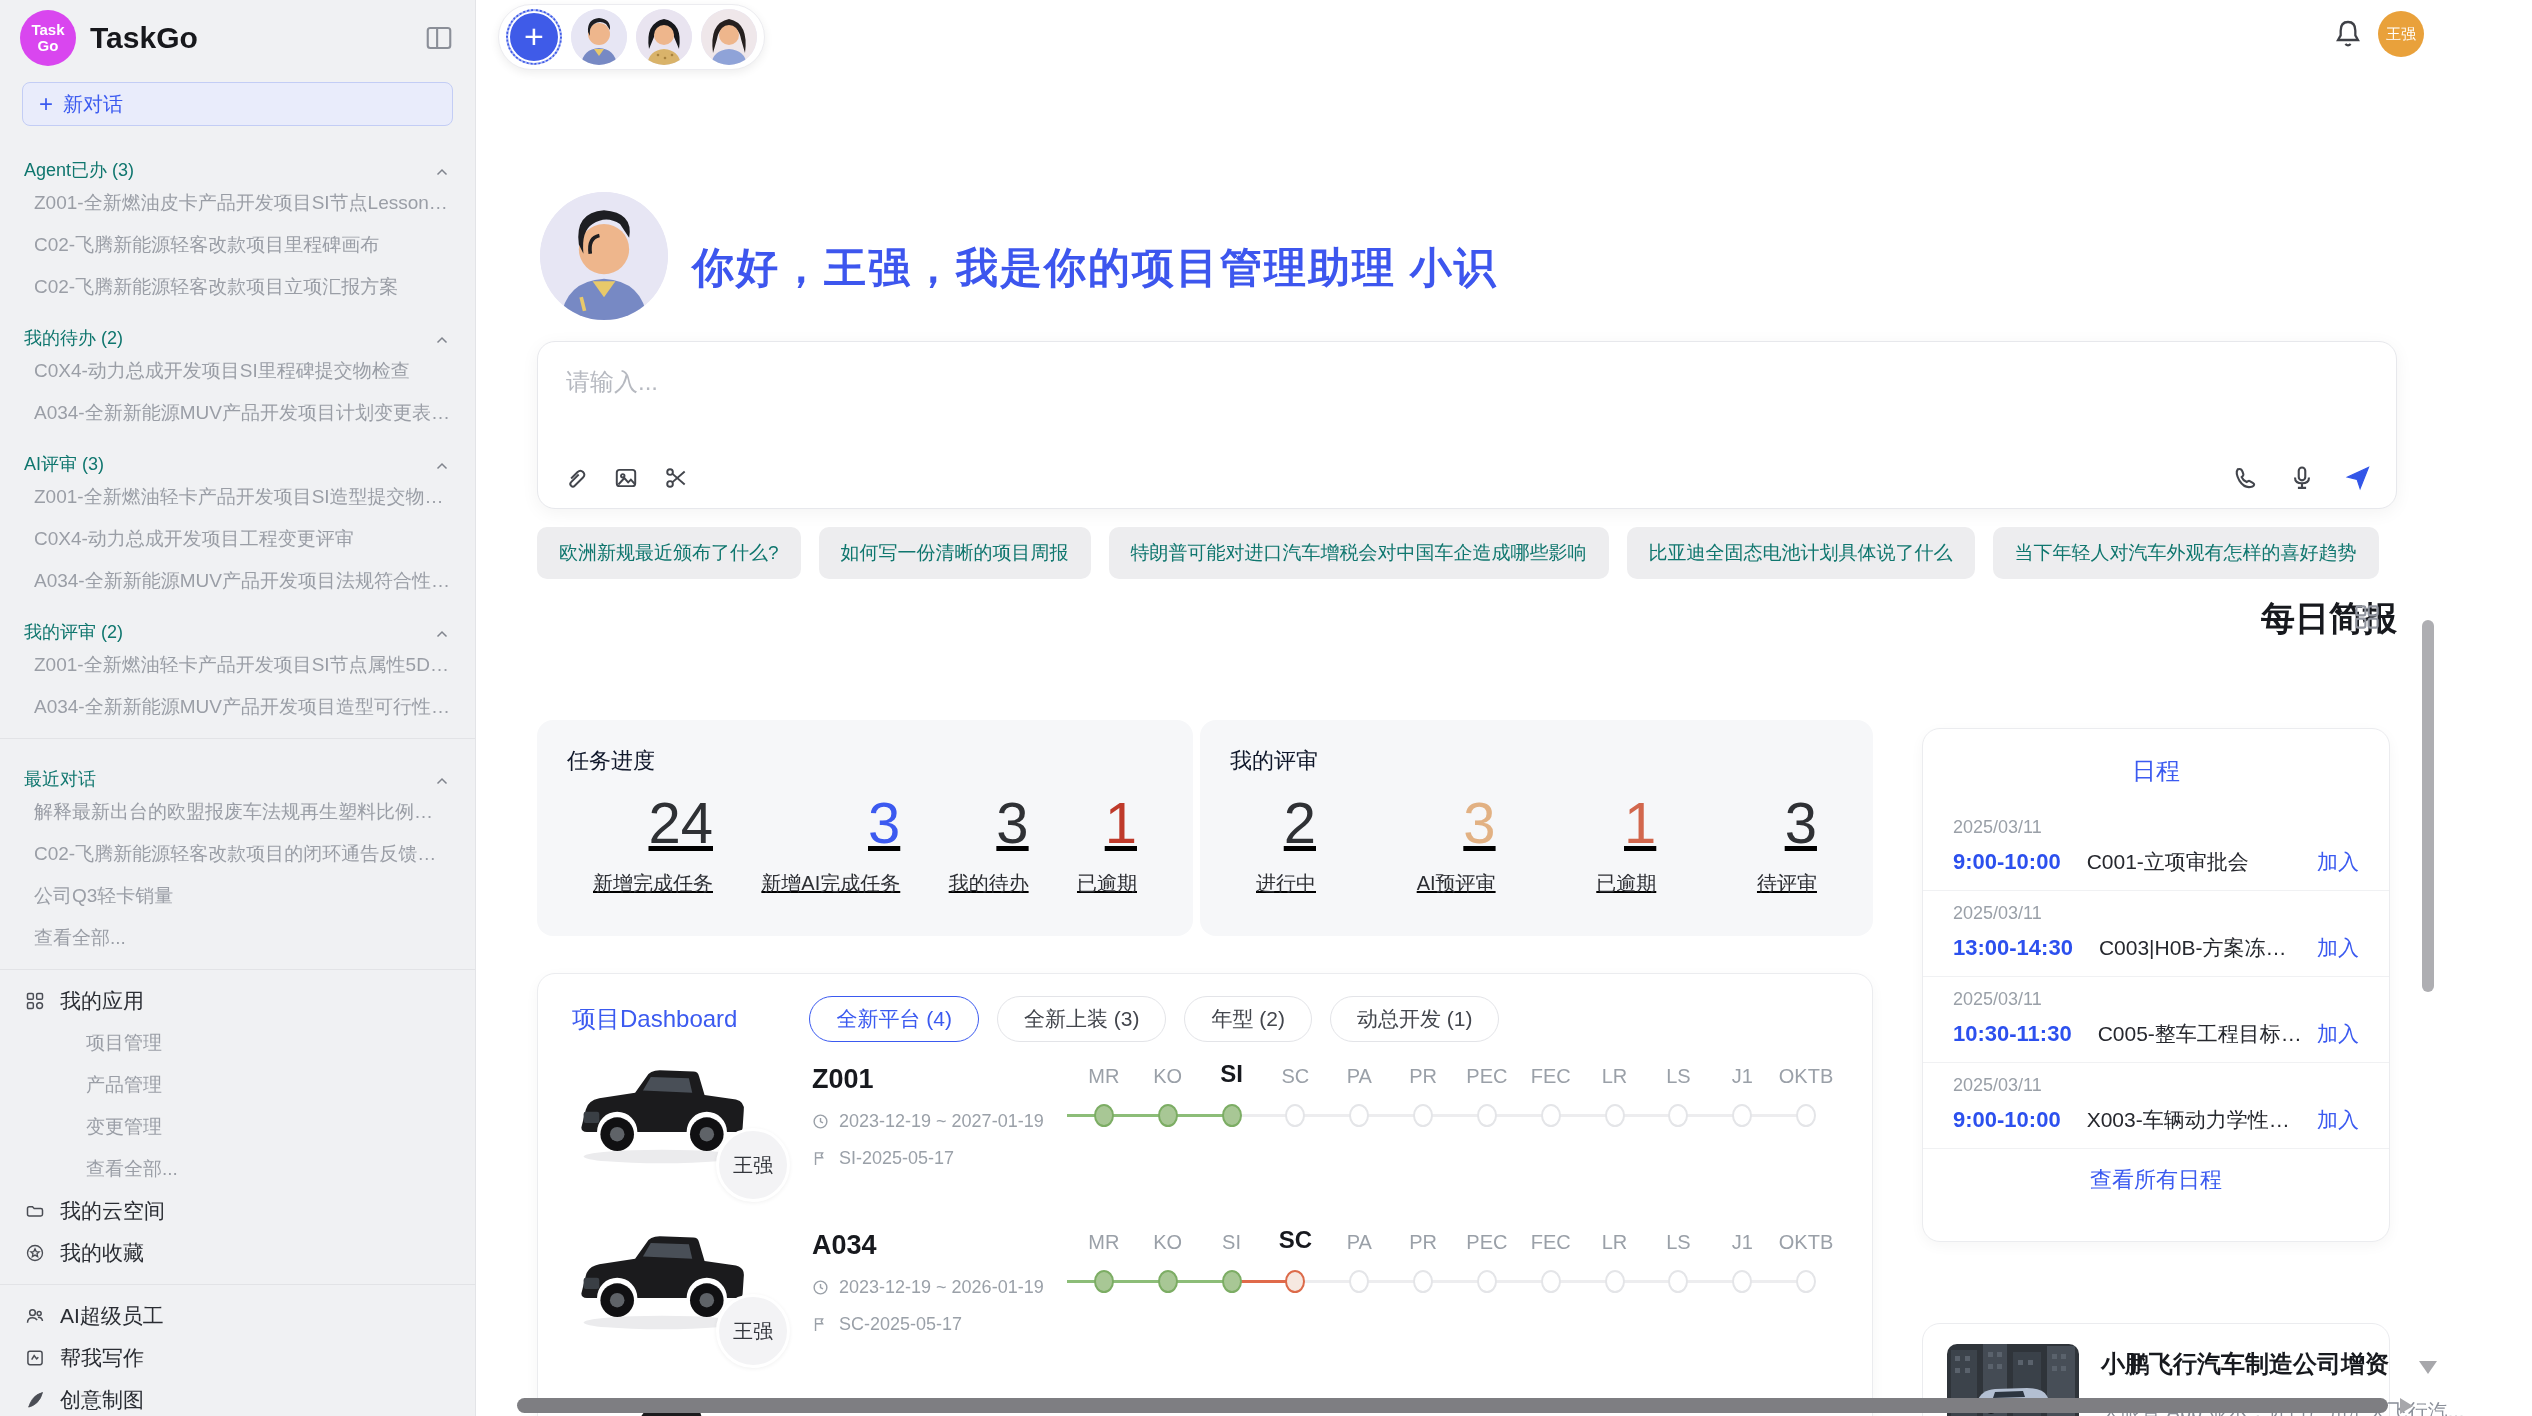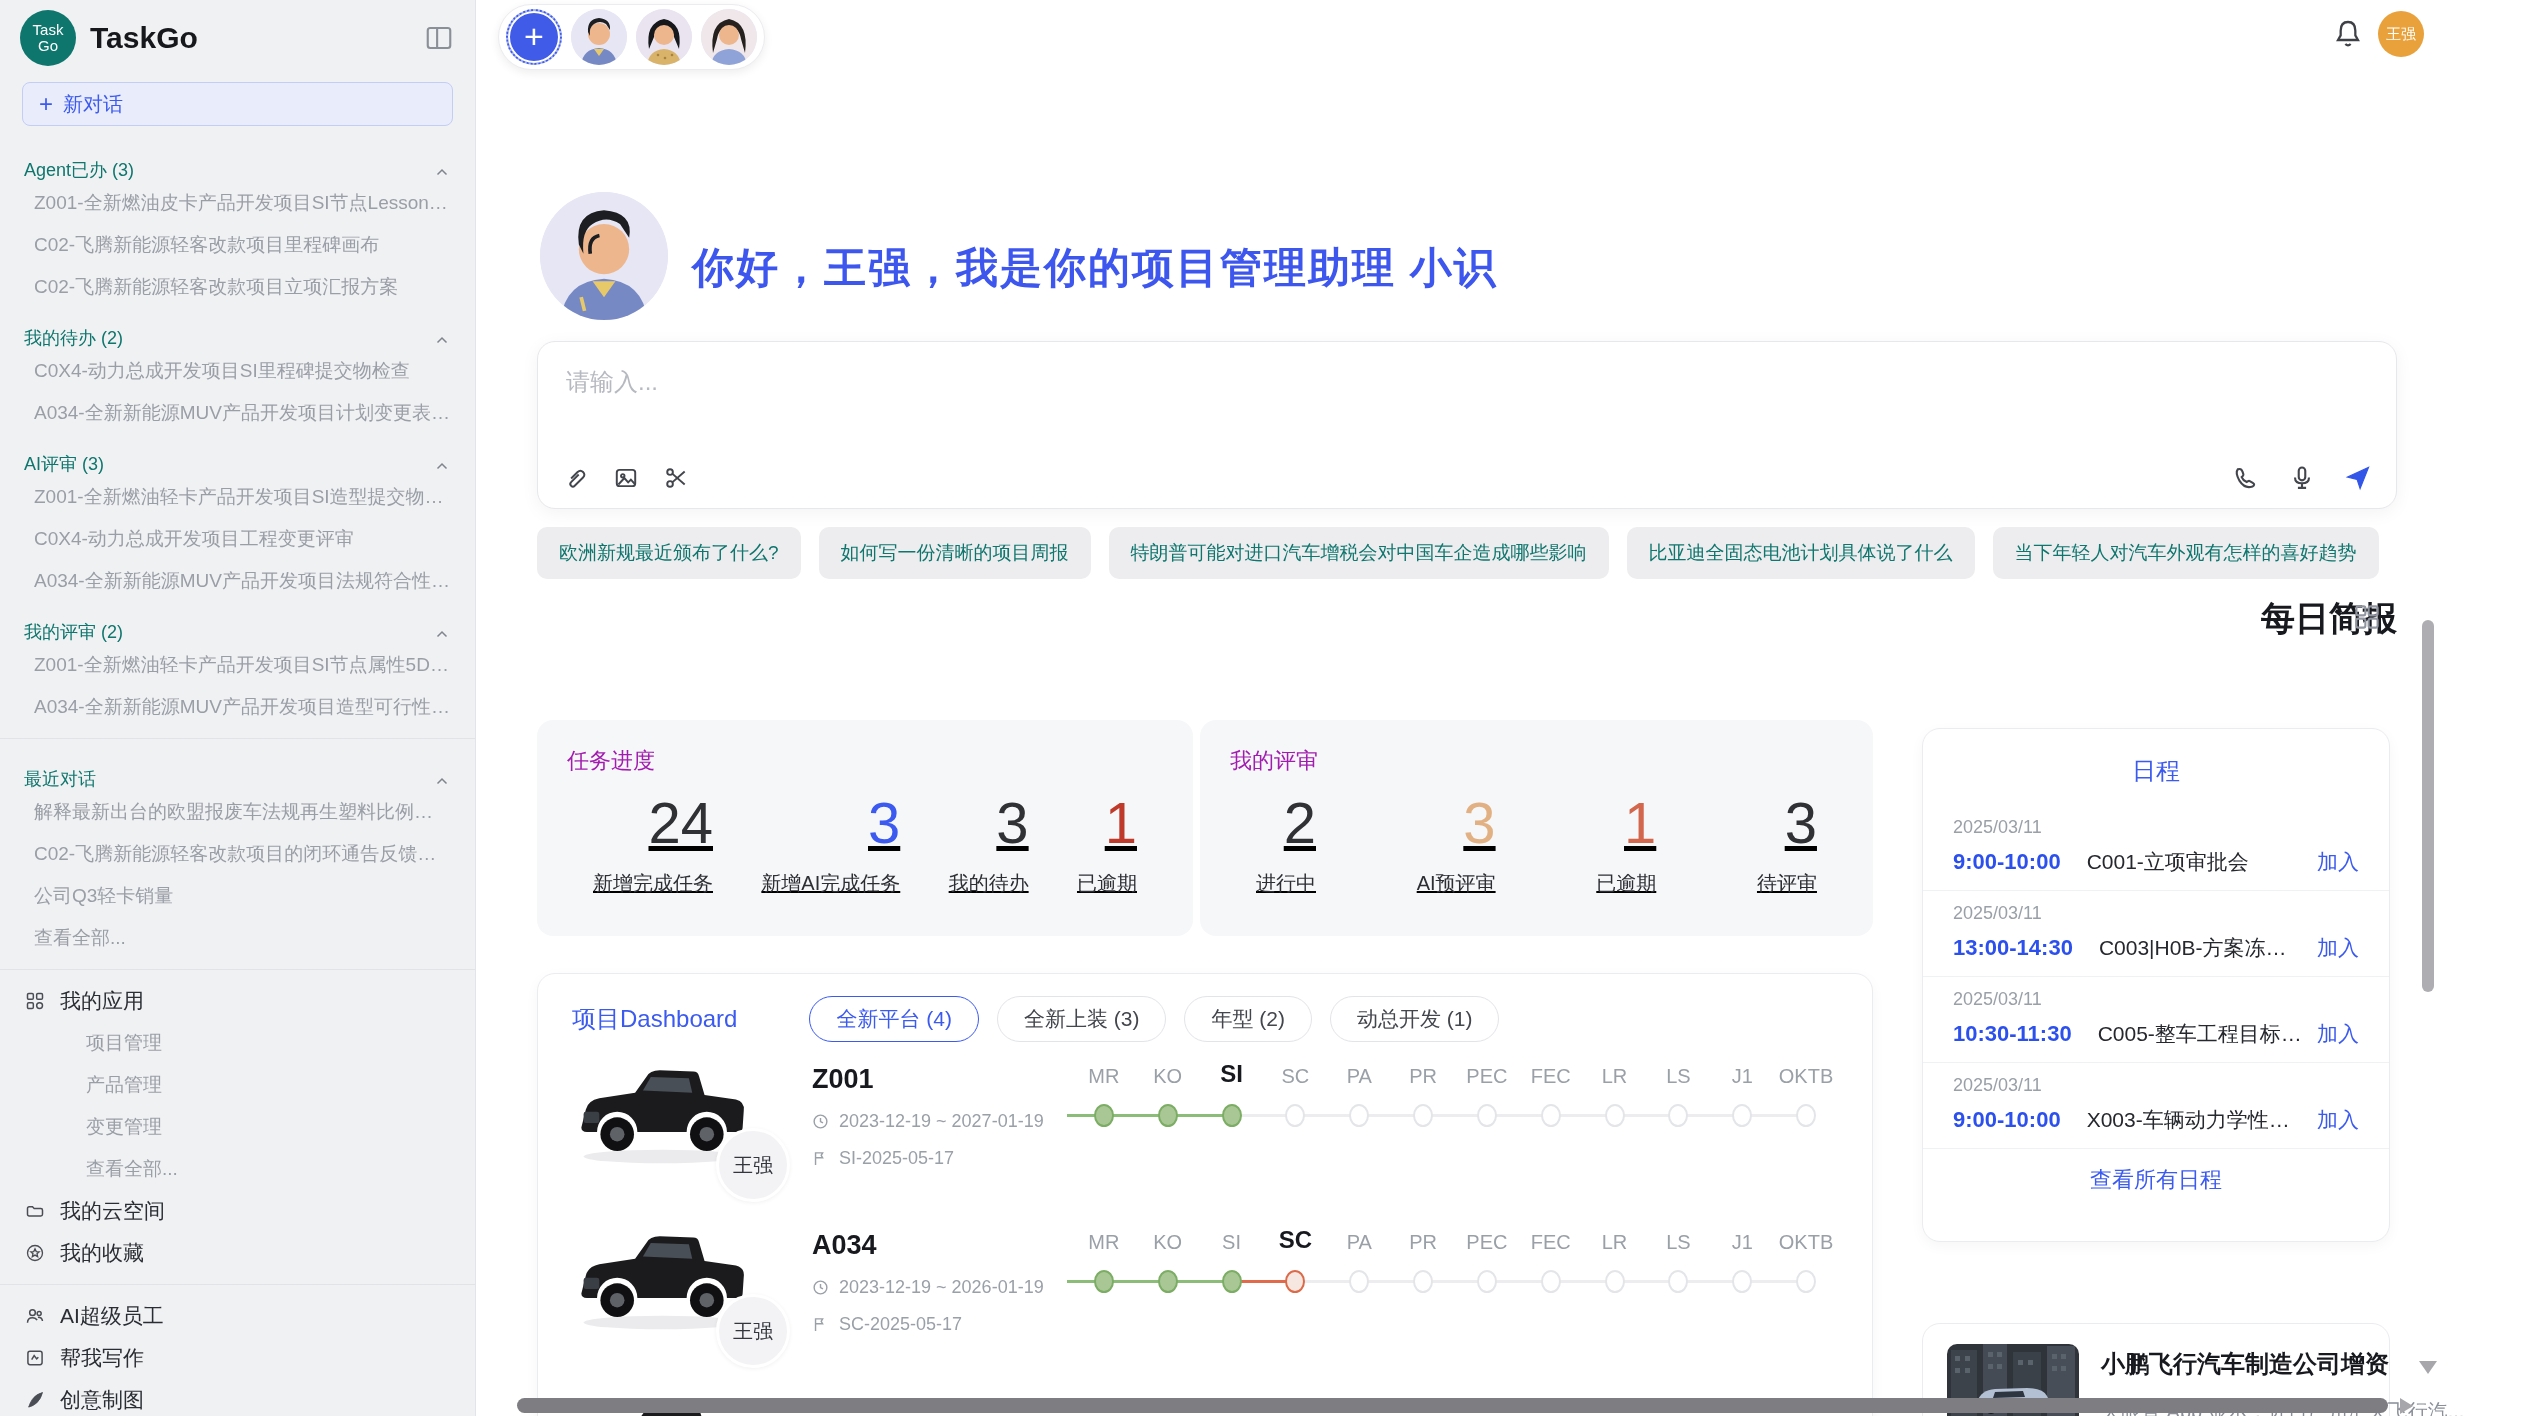--- a/index.html
+++ b/index.html
@@ -4,23 +4,23 @@
 <style>
   * { margin:0; padding:0; box-sizing:border-box; }
   html,body { width:2532px; height:1416px; overflow:hidden; background:#fff;
     font-family:"Liberation Sans","DejaVu Sans",sans-serif; }
   #screen { position:relative; width:2532px; height:1416px; background:#fff; }
 
   
   .sidebar { position:absolute; left:0; top:0; width:476px; height:1416px;
     background:#f0f1f3; border-right:1px solid #e3e4e7; overflow:hidden; }
   .sb-header { height:76px; display:flex; align-items:center; padding:0 20px; }
-  .logo-circle { width:56px; height:56px; border-radius:50%; background:#0f766e; color:#fff;
+  .logo-circle { width:56px; height:56px; border-radius:50%; background:#d946ef; color:#fff;
     display:flex; flex-direction:column; align-items:center; justify-content:center;
-    font-size:15px; line-height:16px; font-weight:400; }
+    font-size:15px; line-height:16px; font-weight:700; }
   .sb-title { font-size:30px; font-weight:700; color:#17181c; margin-left:14px; }
   .collapse-btn { margin-left:auto; width:32px; height:32px; cursor:pointer; display:flex; align-items:center; justify-content:center; }
   .new-chat { margin:6px 22px 0; height:44px; border-radius:8px; background:#e9ecfb;
     border:1px solid #c3cdf5; color:#3b5af0; font-size:20px; display:flex; align-items:center;
     padding:0 16px; gap:10px; cursor:pointer; }
   .new-chat .plus { font-size:24px; line-height:24px; }
   .sb-list { margin-top:14px; }
   .sb-sec-header { height:42px; display:flex; align-items:flex-end; padding:0 24px;
     font-size:18px; color:#0f766e; cursor:pointer; }
   .sb-sec-header .chev { margin-left:auto; }
@@ -70,21 +70,21 @@
 
   
   .brief-title { position:absolute; left:537px; top:596px; width:1860px; text-align:right;
     font-size:34px; font-weight:700; color:#17191e; }
   .brief-grid { position:absolute; left:2352px; top:602px; width:32px; height:32px; cursor:pointer; }
 
   .stat-card { position:absolute; top:720px; height:216px; background:#f6f7f9; border-radius:16px;
     padding:26px 30px; }
   .stat-tasks { left:537px; width:656px; }
   .stat-reviews { left:1200px; width:673px; }
-  .stat-title { font-size:22px; color:#a21caf; }
+  .stat-title { font-size:22px; color:#0f172a; }
   .stat-cols { display:flex; justify-content:space-between; padding:10px 26px 0; }
   .stat-col { text-align:right;text-decoration:underline; }
   .stat-num { font-size:58px; font-weight:400; line-height:74px; }
   .stat-label { font-size:20px; color:#2c2e33; margin-top:10px; }
   .c-dark { color:#2f3135; } .c-blue { color:#3c5af0; } .c-red { color:#bf3a2b; }
   .c-orange { color:#e2b183; } .c-salmon { color:#d2674d; }
 
   
   .sched-card { position:absolute; left:1922px; top:728px; width:468px; height:514px;
     background:#fff; border:1px solid #ebecef; border-radius:18px;

